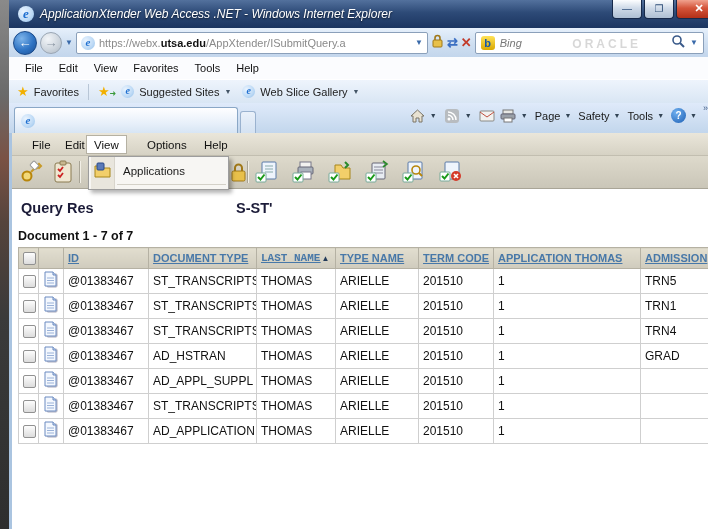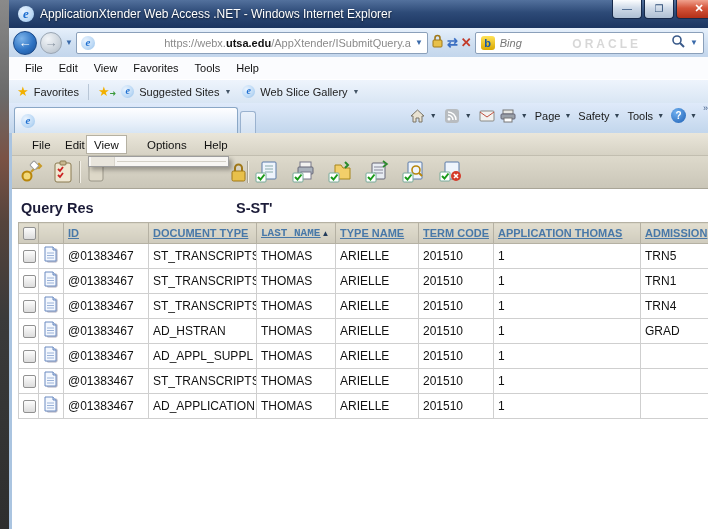--- a/index.html
+++ b/index.html
@@ -10,21 +10,21 @@
   }
   
   .behind-strip { position:absolute; left:0; top:0; width:9px; height:529px;
     background:linear-gradient(#8a8a8a 0%, #6a6a6a 18%, #7a5244 30%, #55443c 42%, #3a3a3a 60%, #2e2e2e 100%); }
 
   .win { position:absolute; left:9px; top:0; width:699px; height:529px; display:flex; flex-direction:column; }
 
   
   .titlebar { height:28px; background:linear-gradient(#53719d, #2d4a77 45%, #1b3560);
     display:flex; align-items:center; padding-left:9px; color:#fff; position:relative; flex:0 0 auto; }
-  .titlebar .title-text { font-size:12px; margin-left:6px; text-shadow:0 1px 2px #000a; }
+  .titlebar .title-text { font-size:12px; margin-left:6px; text-shadow:0 1px 2px #000a;font-style:italic; }
   .ie-e { display:inline-block; width:16px; height:16px; border-radius:50%;
     background:radial-gradient(circle at 35% 35%, #eaf4ff, #bcd9f5 60%, #8fbce8);
     color:#1f6fd0; font:italic bold 13px/15px "Liberation Serif", serif; text-align:center; }
   .win-btn { position:absolute; top:0; height:19px; border:1px solid #17294a; border-top:none;
     border-radius:0 0 4px 4px; background:linear-gradient(#fdfeff, #cfdae8 45%, #aebfd4);
     color:#30507a; font-size:10px; line-height:17px; text-align:center; }
   .btn-min { left:603px; width:30px; }
   .btn-max { left:635px; width:30px; }
   .btn-close { left:667px; width:46px; background:linear-gradient(#f0a28e, #d4543a 45%, #b33018);
     color:#fff; font-weight:bold; font-size:11px; }
@@ -34,21 +34,21 @@
     display:flex; align-items:center; padding:0 4px; gap:3px; flex:0 0 auto; }
   .circle-btn { width:24px; height:24px; border-radius:50%; flex:0 0 auto;
     display:flex; align-items:center; justify-content:center; font-size:13px; font-weight:bold; }
   .back-btn { background:radial-gradient(circle at 35% 30%, #7db4ea, #2f74c4 55%, #1b4f94);
     border:1px solid #1a4a8a; color:#fff; }
   .fwd-btn { width:22px; height:22px; background:radial-gradient(circle at 35% 30%, #f2f5f8, #ccd4dc 60%, #aeb8c2);
     border:1px solid #9aa6b4; color:#8a95a2; }
   .chev { color:#3a6aaa; font-size:8px; }
   .addr-box { width:352px; height:22px; background:#fff; border:1px solid #8ba0ba; border-radius:2px;
     display:flex; align-items:center; padding:0 4px; gap:4px; }
-  .addr-text { font-size:11px; color:#8a8a8a; white-space:nowrap; overflow:hidden; flex:1;text-align:right; }
+  .addr-text { font-size:11px; color:#8a8a8a; white-space:nowrap; overflow:hidden; flex:1; }
   .addr-text b { color:#111; font-weight:bold; }
   .gold { color:#c79a28; }
   .refresh-glyph { color:#3a6ec2; font-size:13px; font-weight:bold; }
   .stop-glyph { color:#c23a2a; font-size:13px; font-weight:bold; }
   .search-box { flex:1; height:22px; background:#fff; border:1px solid #8ba0ba; border-radius:2px;
     display:flex; align-items:center; padding:0 5px; gap:5px; position:relative; }
   .bing-logo { width:14px; height:14px; border-radius:3px; background:linear-gradient(#ffe257,#d9a800);
     color:#1557a8; font:bold 11px/14px "Liberation Sans",sans-serif; text-align:center; }
   .search-placeholder { font:italic 11px "Liberation Sans",sans-serif; color:#777; flex:1; }
   .oracle-mark { position:absolute; right:62px; top:4px; color:#737373; opacity:.28;
@@ -329,20 +329,21 @@
               <path d="M5 17 l2.5 2.5 L11.5 14.5" fill="none" stroke="#1a9a1a" stroke-width="2"></path>
             </svg>
         </span>
       </div>
 
       <div class="content">
         <div class="qheading">
           <span class="h-left">Query Res</span>
           <span class="h-right">S-ST'</span>
         </div>
+        <div class="doc-count">Document 1 - 7 of 7</div>
 
         <div class="table-wrap">
           <table class="results">
             <colgroup>
               <col style="width:20px">
                 <col style="width:25px">
                 <col style="width:85px">
                 <col style="width:108px">
               <col style="width:79px">
                 <col style="width:83px">
@@ -507,17 +508,26 @@
               </tbody>
           </table>
         </div>
       </div>
     </div>
   </div>
 
   <div class="vmenu">
     <div class="vmenu-inner">
       <div class="vmenu-gutter"></div>
+      <div class="vmenu-item">
+        <span class="mi">
+          <svg width="17" height="17" viewBox="0 0 17 17">
+              <path d="M1 4 h6 l1.5 2 h7.5 v9 h-15 z" fill="#f2cf6a" stroke="#a8861a"></path>
+              <rect x="3" y="1" width="7" height="7" rx="1" fill="#5a7ab8" stroke="#2a4a88"></rect>
+            </svg>
+        </span>
+        <span>Applications</span>
+      </div>
       <div class="vmenu-sep"></div>
     </div>
   </div>
 
 </div>
 
 </body></html>

